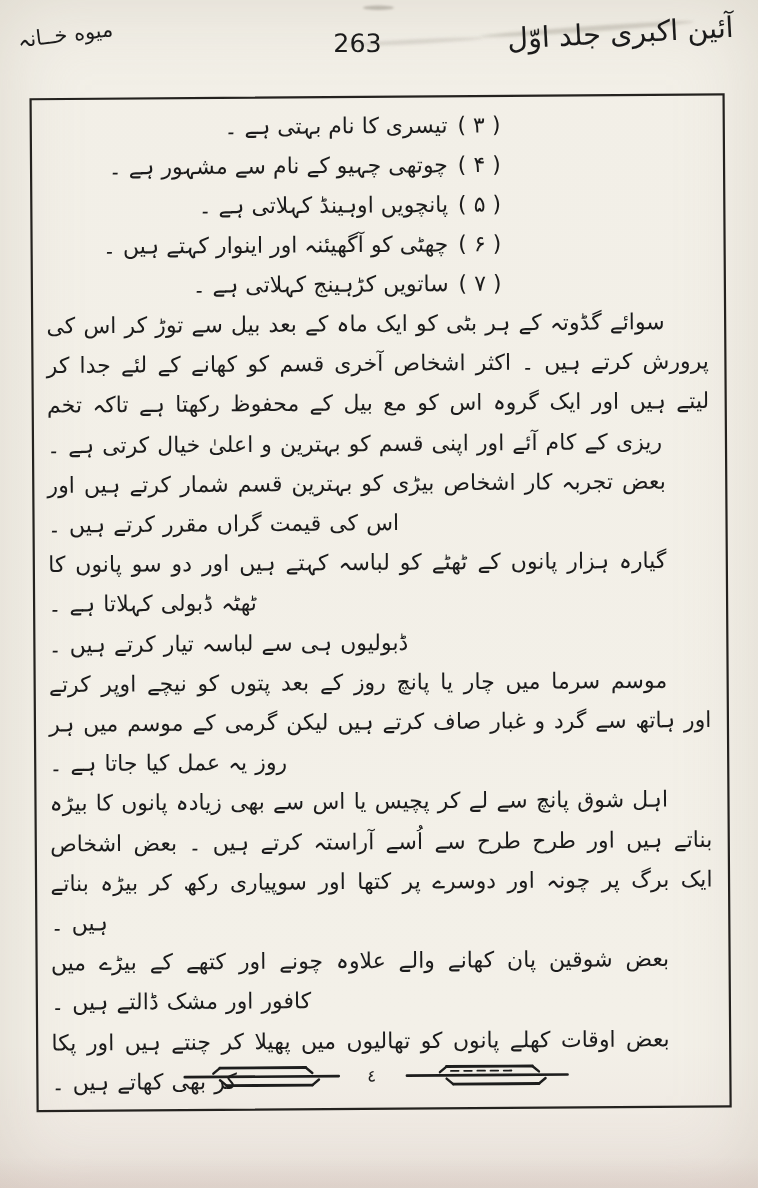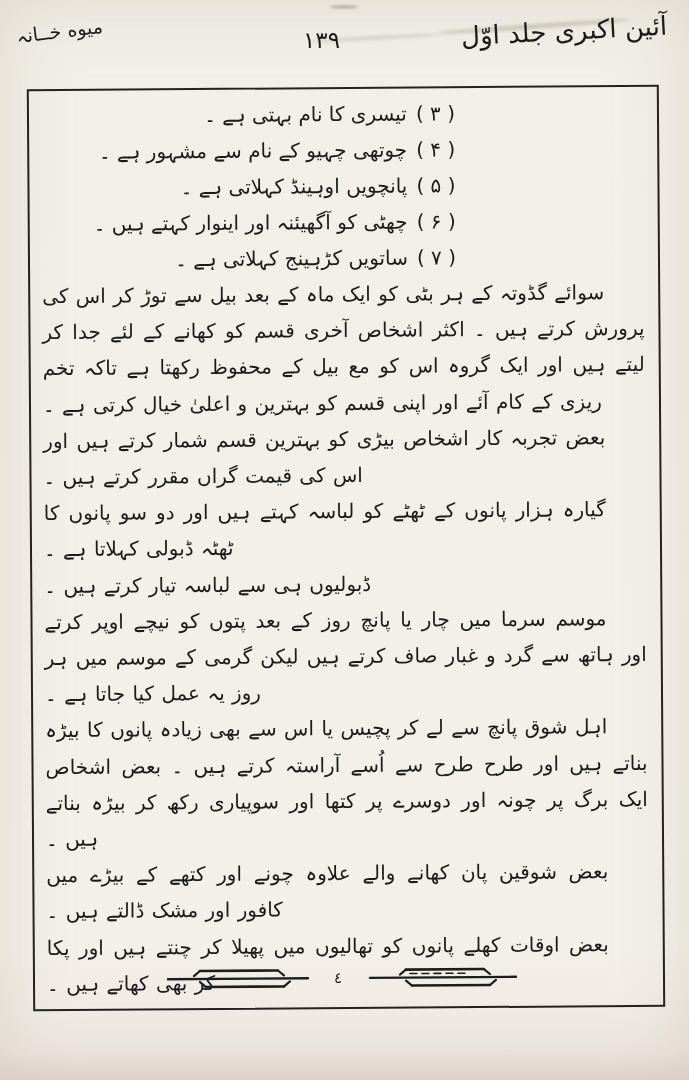--- a/index.html
+++ b/index.html
@@ -66,21 +66,21 @@
 
 <div class="page">
 
   <div class="smudge s1"></div>
   <div class="smudge s2"></div>
   <div class="smudge s3"></div>
   <div class="smudge s4"></div>
 
   <header>
     <div class="book-title">آئین اکبری جلد اوّل</div>
-    <div class="page-number">۱۳۹</div>
+    <div class="page-number">263</div>
     <div class="section-label">میوه خــانہ</div>
   </header>
 
   <main class="textbox">
 
     <ol class="numlist">
       <li class="item">
         <span class="marker">( ۳ )</span><span>تیسری کا نام بہتی ہے ۔</span>
       </li>
       <li class="item">

